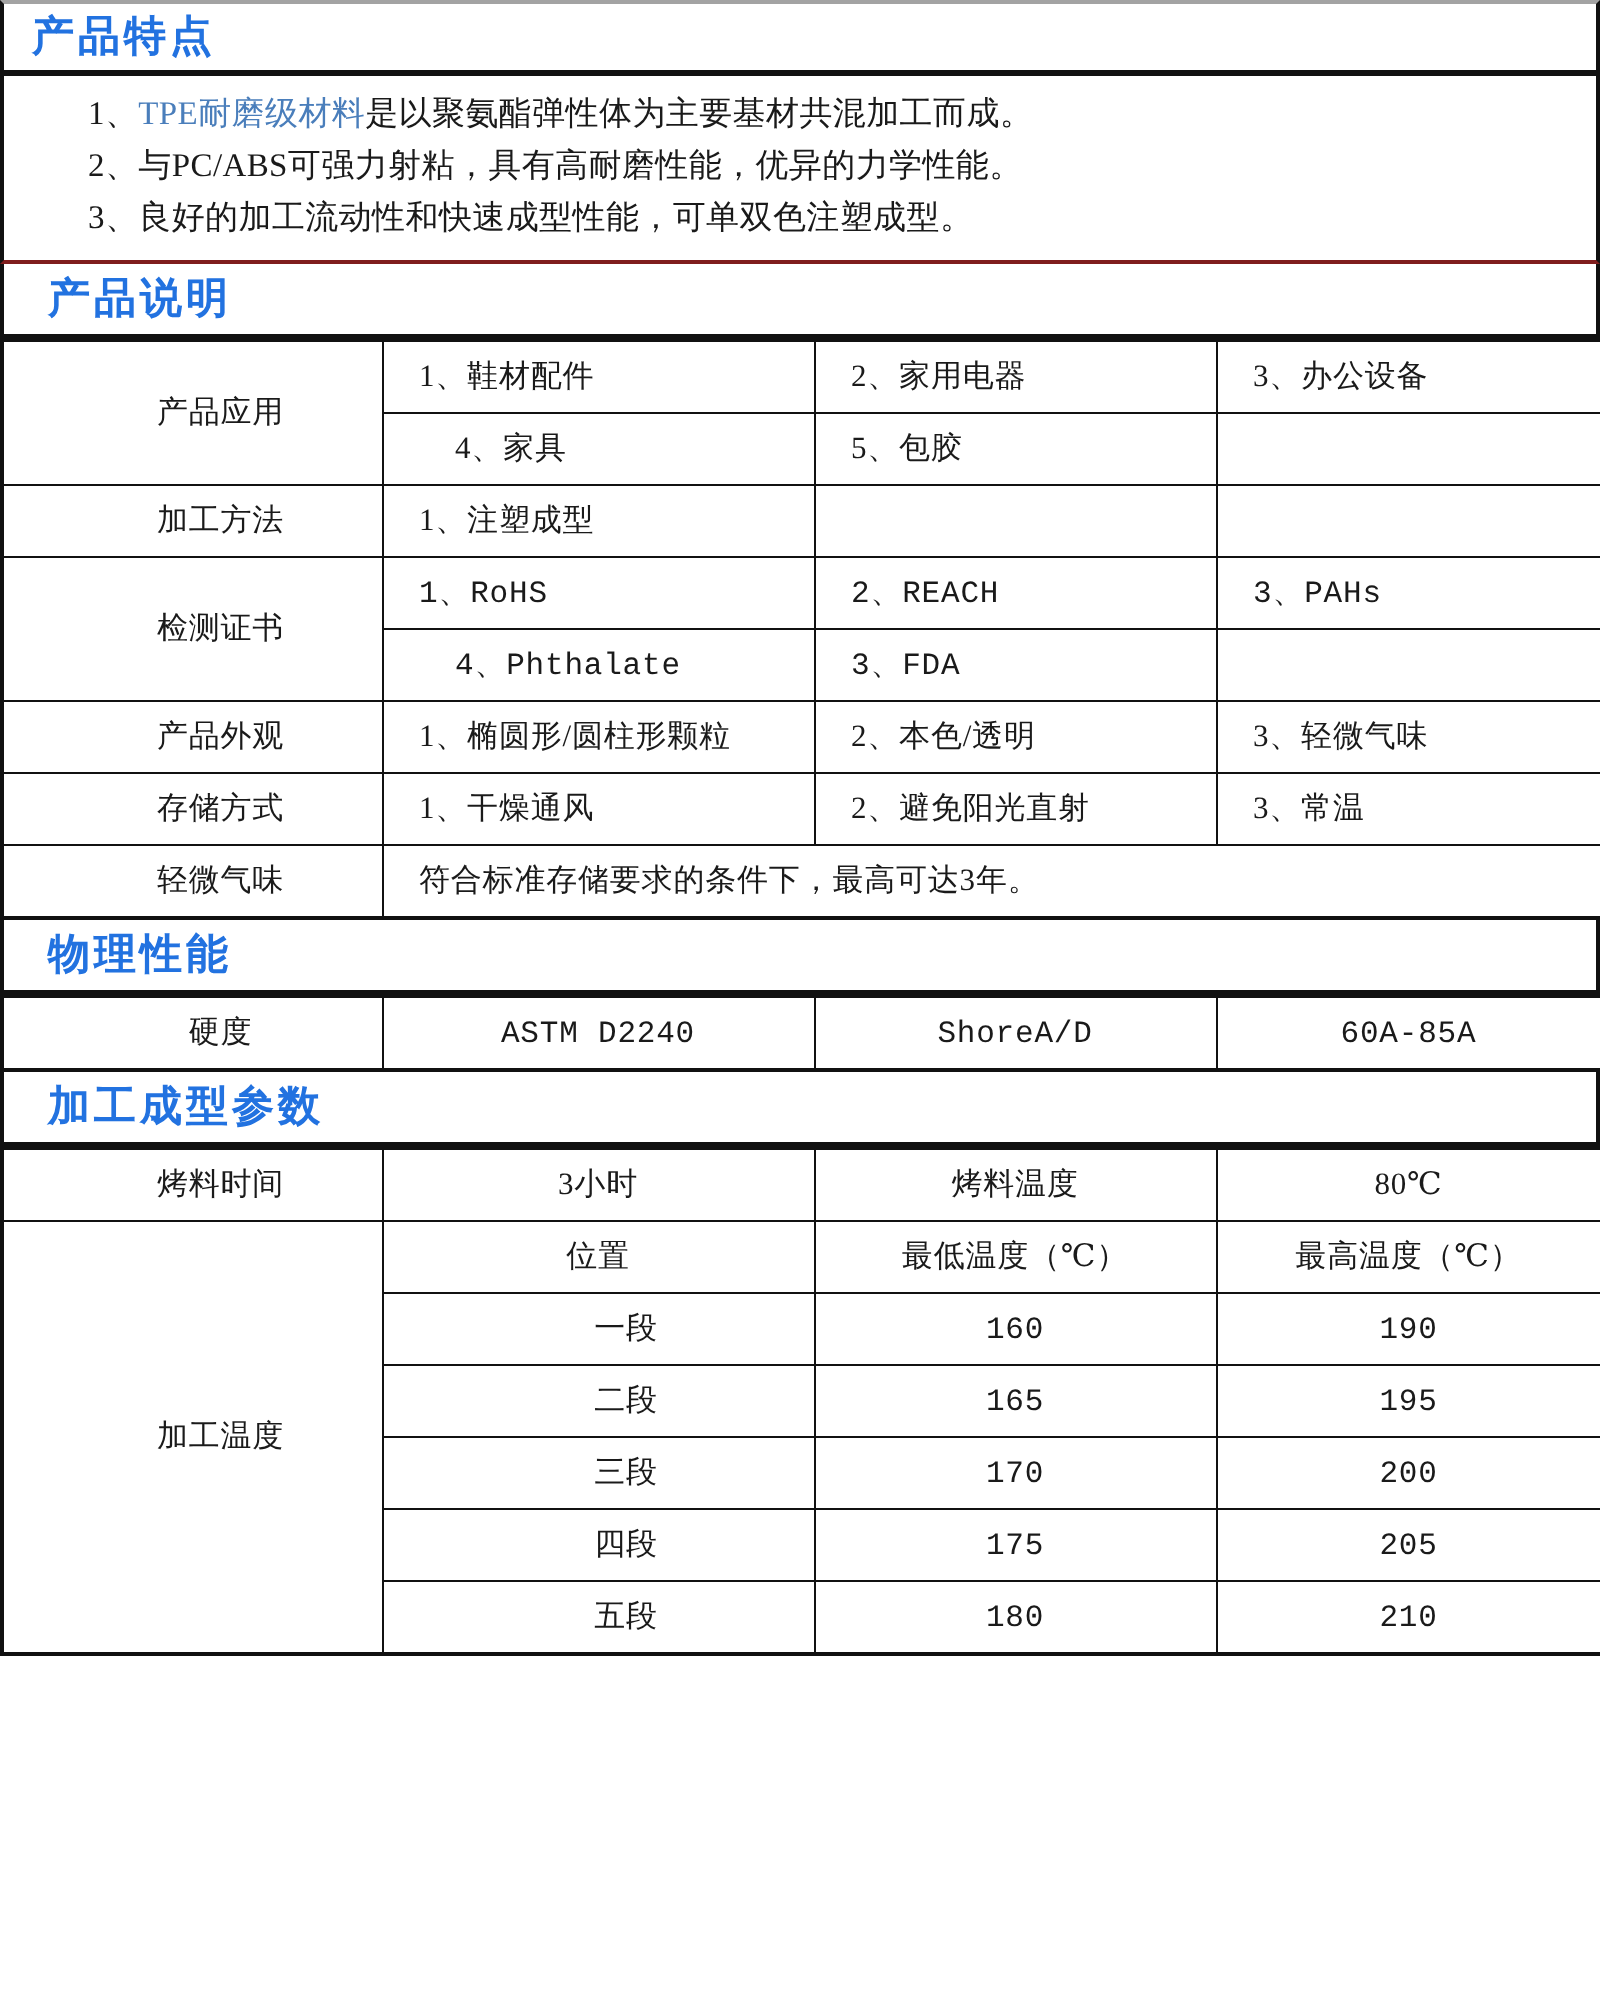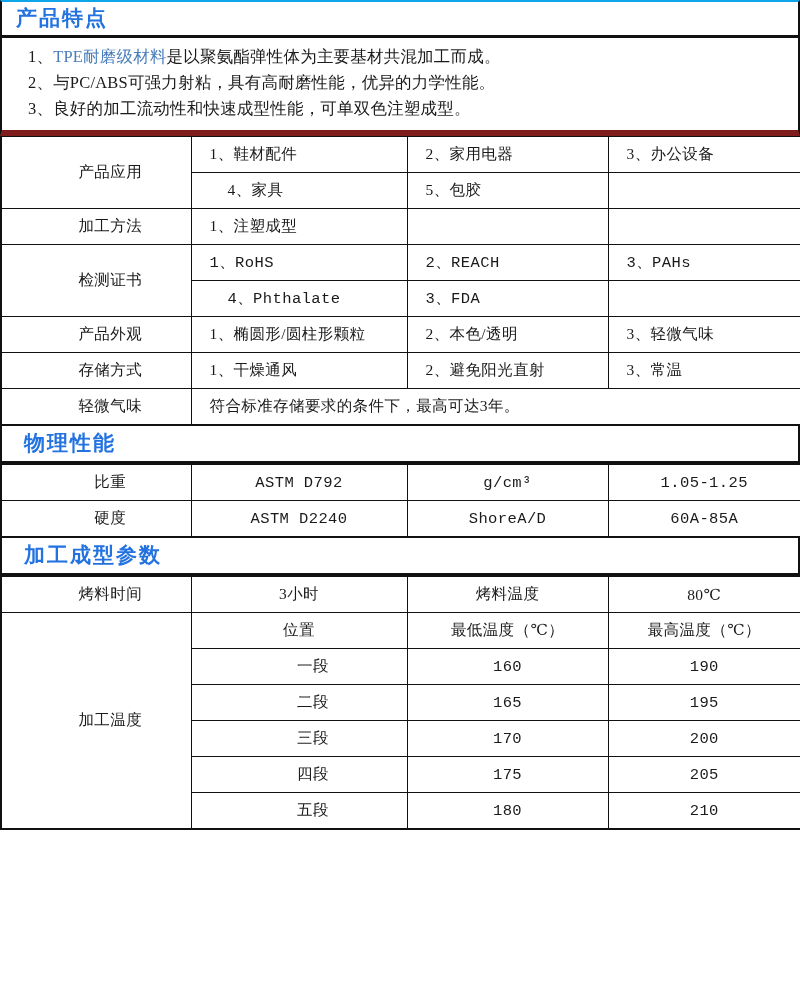--- a/index.html
+++ b/index.html
@@ -14,37 +14,37 @@
   
   .sec-head{
     box-sizing:border-box;
     border-left:2px solid #111;
     border-right:2px solid #111;
     border-bottom:3px solid #111;
     height:38px;
     display:flex;align-items:center;
     padding-left:22px;
   }
-  .sec-head.first{border-top:2px solid #0ea5e9;padding-left:14px;}
+  .sec-head.first{border-top:2px solid #a3a3a3;padding-left:14px;}
   .sec-head-title{
     font-family:"DejaVu Sans","Liberation Sans",sans-serif;
     font-weight:bold;
     font-size:21px;
     letter-spacing:2px;
     color:#2272e0;
     line-height:1;
   }
 
   
   .feature-box{
     box-sizing:border-box;
     border-left:2px solid #111;
     border-right:2px solid #111;
-    border-bottom:6px solid #7f1d1d;
-    padding:6px 0 8px 0;
+    border-bottom:2px solid #7f1d1d;
+    padding:6px 0 8px 16px;
   }
   .feature-line{
     font-size:16.5px;
     line-height:26px;
     padding-left:26px;
     white-space:nowrap;
     letter-spacing:0.2px;
   }
   .feature-line .hl{color:#4a7ebb;}
 
@@ -88,20 +88,23 @@
       <span>1、</span><span class="hl">TPE耐磨级材料</span><span>是以聚氨酯弹性体为主要基材共混加工而成。</span>
     </div>
     <div class="feature-line">
       <span>2、</span><span class="hl"></span><span>与PC/ABS可强力射粘，具有高耐磨性能，优异的力学性能。</span>
     </div>
     <div class="feature-line">
       <span>3、</span><span class="hl"></span><span>良好的加工流动性和快速成型性能，可单双色注塑成型。</span>
     </div>
   </div>
 
+  <div class="sec-head">
+    <span class="sec-head-title">产品说明</span>
+  </div>
 
   <table class="grid">
     <colgroup>
         <col style="width:190px">
         <col style="width:216px">
         <col style="width:201px">
         <col style="width:193px">
       </colgroup>
     <tbody>
       <tr>
@@ -157,26 +160,20 @@
 
   <table class="grid">
     <colgroup>
         <col style="width:190px">
         <col style="width:216px">
         <col style="width:201px">
         <col style="width:193px">
       </colgroup>
     <tbody>
       <tr>
-        <td class="c">比重</td>
-        <td class="c mono">ASTM D792</td>
-        <td class="c mono">g/cm³</td>
-        <td class="c mono">1.05-1.25</td>
-      </tr>
-      <tr>
         <td class="c">硬度</td>
         <td class="c mono">ASTM D2240</td>
         <td class="c mono">ShoreA/D</td>
         <td class="c mono">60A-85A</td>
       </tr>
     </tbody>
   </table>
 
   <div class="sec-head">
     <span class="sec-head-title">加工成型参数</span>

